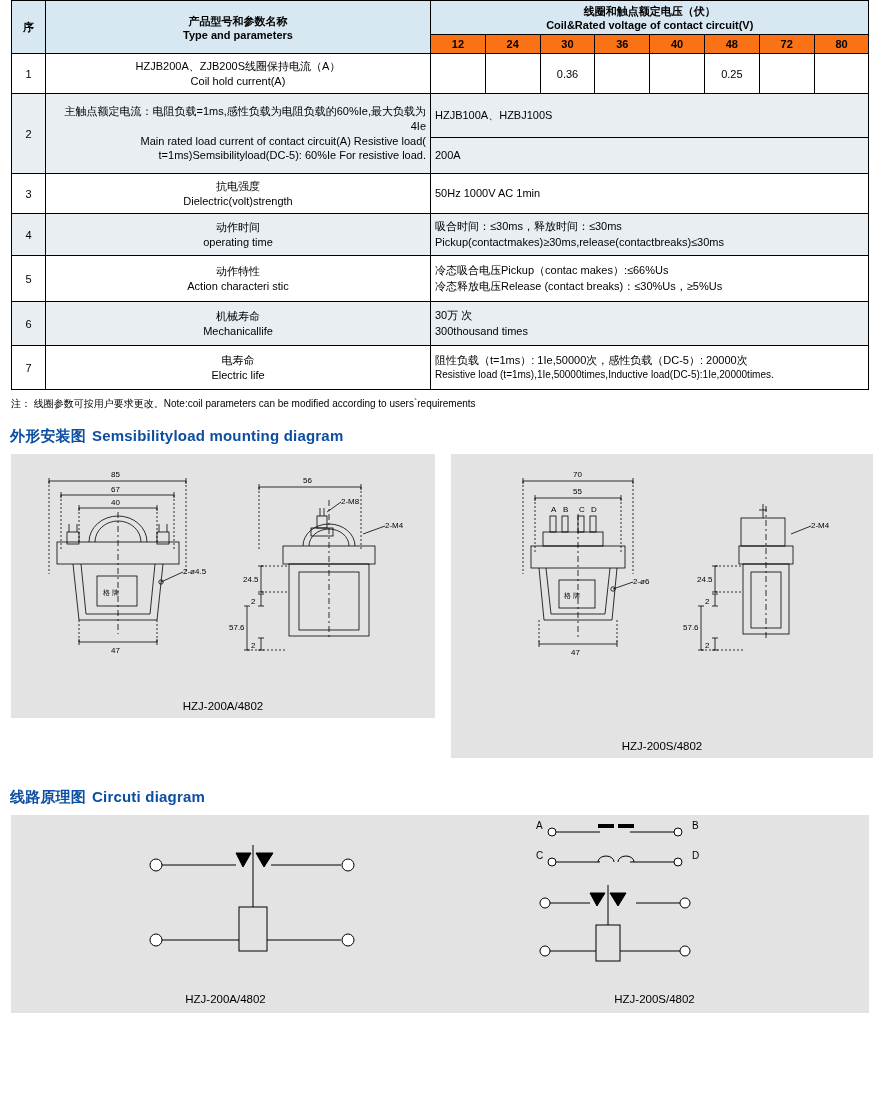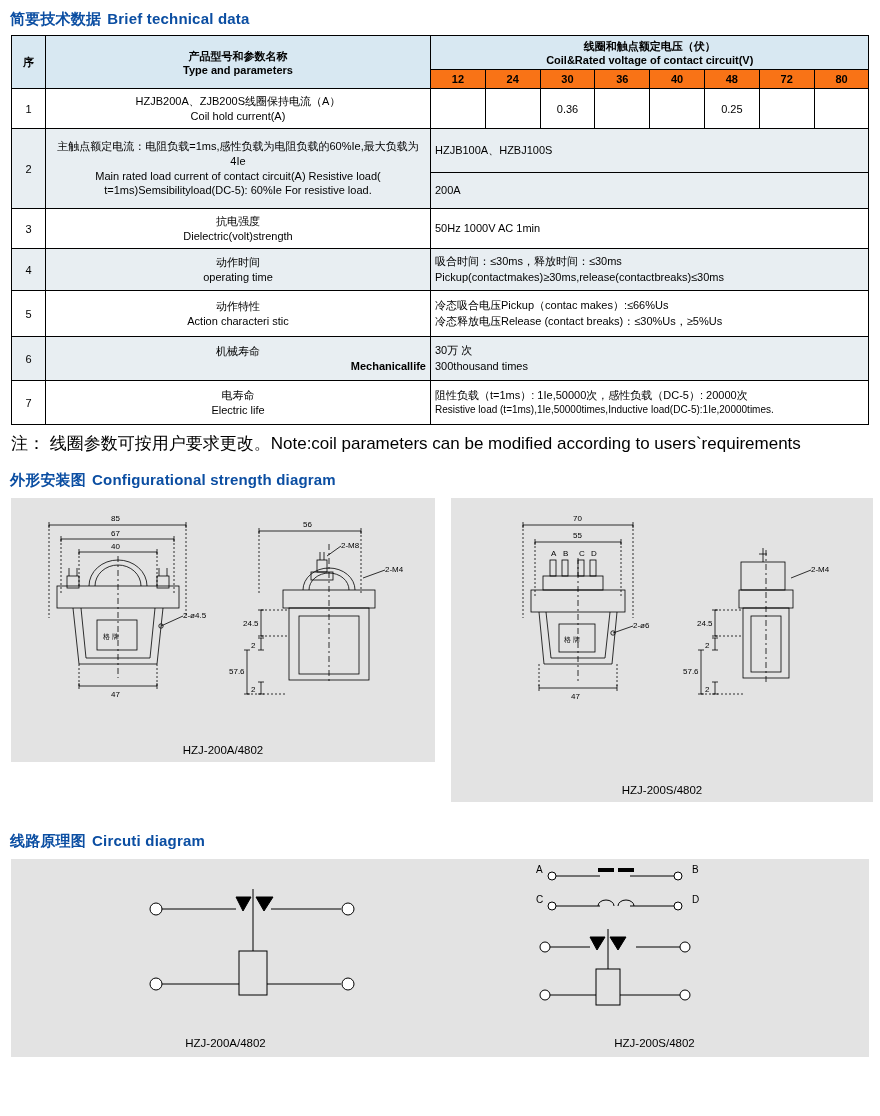--- a/index.html
+++ b/index.html
@@ -34,28 +34,28 @@
   table.spec td,table.spec th{
     border:1px solid #000;
     vertical-align:middle;
     padding:3px 4px;
   }
   .hdr{background:#d8e8f2;text-align:center;font-weight:bold;}
   .hdr-sm{background:#f97316;text-align:center;font-weight:bold;font-size:11px;}
   .rowshade{background:#e8eef2;}
   .idx{text-align:center;width:34px;}
   .namecell{text-align:center;line-height:1.35;}
-  .namecell.left{text-align:center;margin-left:8px;}
+  .namecell.left{text-align:right;margin-left:8px;}
   .valcell{text-align:left;line-height:1.4;padding-left:6px;}
   .vcenter{text-align:center;}
-  .b{font-weight:bold;text-align:right;}
+  .b{font-weight:normal;}
 
   .note{
     margin:7px 0 0 11px;
-    font-size:17px;
+    font-size:10px;
     color:#000;
   }
 
   
   .diagram-row{
     display:flex;
     gap:16px;
     margin:8px 0 0 11px;
     width:858px;
   }
@@ -84,23 +84,20 @@
     position:absolute;bottom:8px;left:0;width:100%;
     text-align:center;font-size:11.5px;
   }
   svg{display:block;}
 </style>
 </head>
 <body>
 
 <div class="page">
 
-  <div class="section-head">
-    <span class="cn">简要技术数据</span><span class="en">Brief technical data</span>
-  </div>
 
   <table class="spec">
     <colgroup>
       <col style="width:34px">
       <col style="width:385px">
       <col style="width:54.8px">
         <col style="width:54.8px">
         <col style="width:54.8px">
         <col style="width:54.8px">
       <col style="width:54.8px">
@@ -214,21 +211,21 @@
           <div>阻性负载（t=1ms）: 1Ie,50000次，感性负载（DC-5）: 20000次</div>
           <div style="font-size:10px">Resistive load (t=1ms),1Ie,50000times,Inductive load(DC-5):1Ie,20000times.</div>
         </td>
       </tr>
     </tbody>
   </table>
 
   <div class="note">注： 线圈参数可按用户要求更改。Note:coil parameters can be modified according to users`requirements</div>
 
   <div class="section-head" style="margin-top:16px">
-    <span class="cn">外形安装图</span><span class="en">Configurational strength diagram</span>
+    <span class="cn">外形安装图</span><span class="en">Semsibilityload mounting diagram</span>
   </div>
 
   <div class="diagram-row">
 
     <div class="diagram-box left">
       <svg width="424" height="250" viewBox="0 0 424 250">
         <g stroke="#000" fill="none" stroke-width="0.8" font-family="Liberation Sans, sans-serif" font-size="8">
 
           <line x1="38" y1="27" x2="175" y2="27"></line>
           <path d="M38,24 l0,6 M175,24 l0,6"></path>

